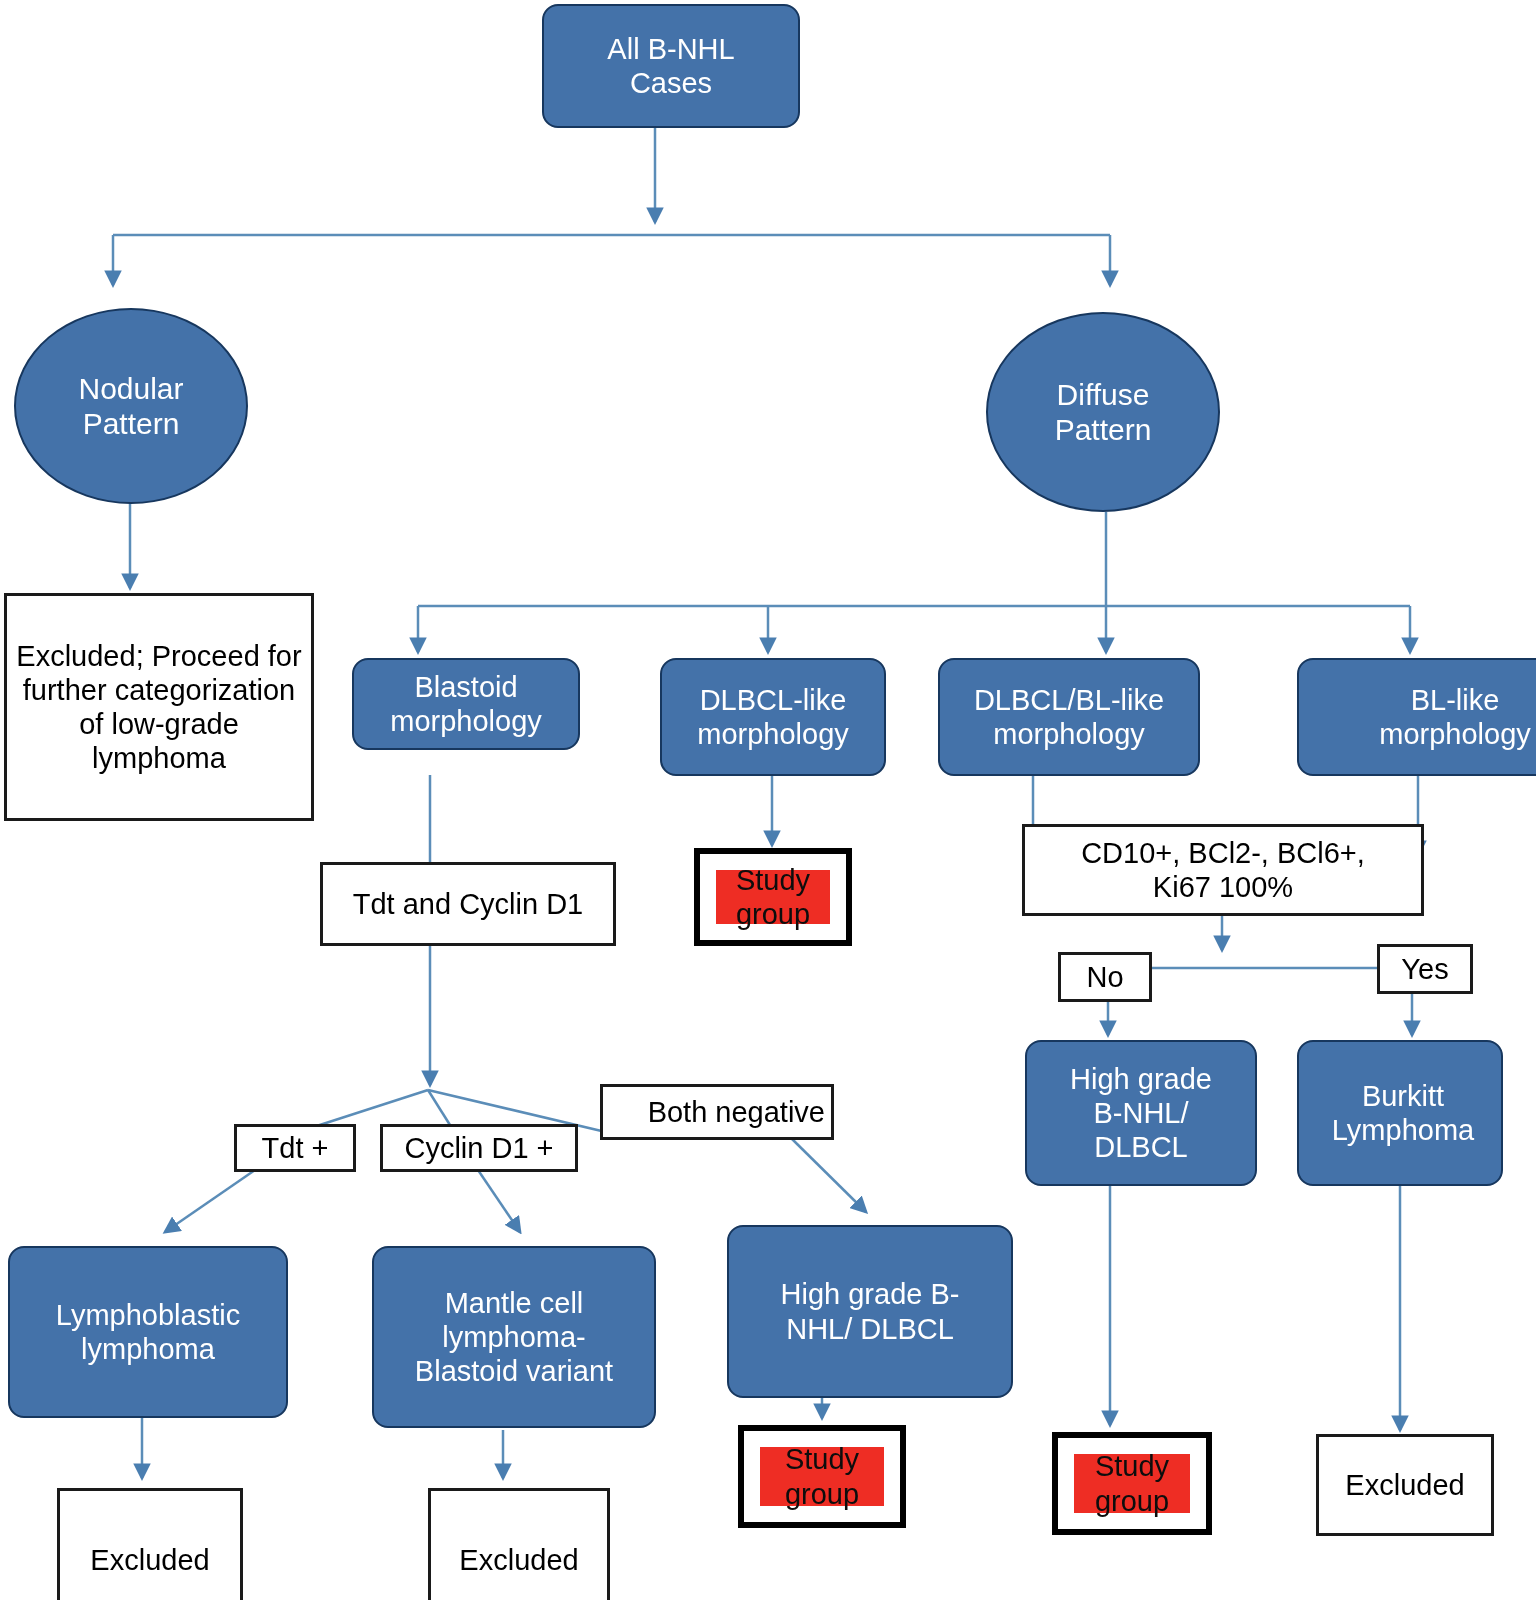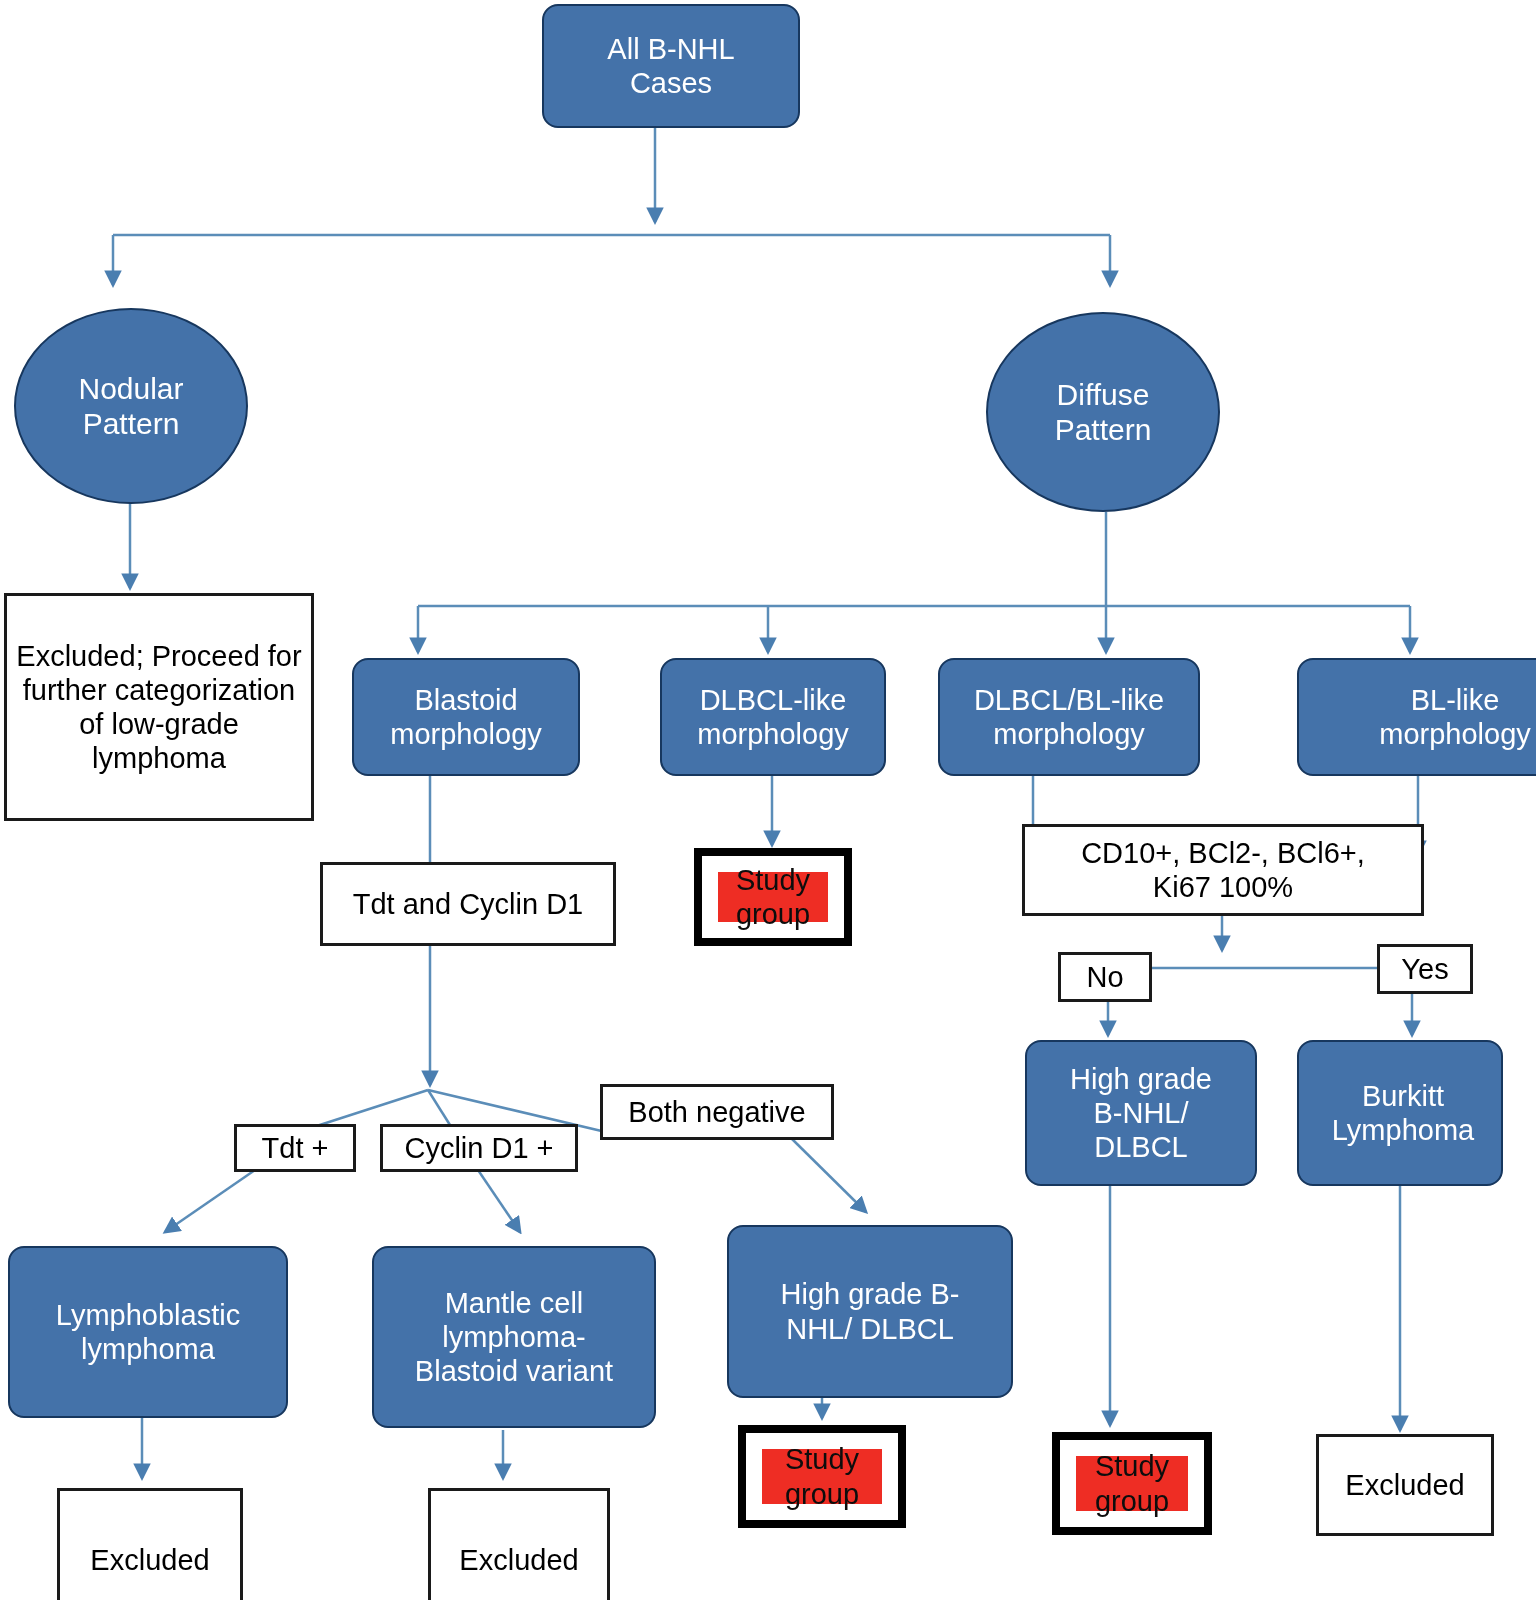--- a/index.html
+++ b/index.html
@@ -56,21 +56,21 @@
   .white-box {
     background: #ffffff;
     border: 3px solid #1a1a1a;
     color: #000000;
     font-size: 29px;
     padding: 2px 6px;
   }
   
   .study-box {
     background: #ffffff;
-    border: 8px solid #000000;
+    border: 6px solid #000000;
     padding: 16px;
     position: absolute;
     box-sizing: border-box;
   }
   .study-inner {
     width: 100%;
     height: 100%;
     background: #EE2D24;
     color: #0d0d0d;
     font-size: 29px;
@@ -167,21 +167,21 @@
     <span>
       <span class="lbl">Diffuse</span>
       <span class="lbl">Pattern</span>
     </span>
   </div>
 
   <div class="node white-box" style="left:4px; top:593px; width:310px; height:228px;">
     <span>Excluded; Proceed for further categorization of low-grade lymphoma</span>
   </div>
 
-  <div class="node blue-box" style="left:352px; top:658px; width:228px; height:118px;">
+  <div class="node blue-box" style="left:352px; top:658px; width:228px; height:92px;">
     <span>
       <span class="lbl">Blastoid</span>
       <span class="lbl">morphology</span>
     </span>
   </div>
 
   <div class="node blue-box" style="left:660px; top:658px; width:226px; height:118px;">
     <span>
       <span class="lbl">DLBCL-like</span>
       <span class="lbl">morphology</span>
@@ -226,21 +226,21 @@
   </div>
 
   <div class="node white-box" style="left:234px; top:1124px; width:122px; height:48px;">
     <span>Tdt +</span>
   </div>
 
   <div class="node white-box" style="left:380px; top:1124px; width:198px; height:48px;">
     <span>Cyclin D1 +</span>
   </div>
 
-  <div class="node white-box" style="left:600px; top:1084px; width:234px; height:56px;">
+  <div class="node white-box" style="left:600px; top:1084px; width:234px; height:56px;justify-content:flex-end;">
     <span>Both negative</span>
   </div>
 
   <div class="node blue-box" style="left:8px; top:1246px; width:280px; height:172px;">
     <span>
       <span class="lbl">Lymphoblastic</span>
       <span class="lbl">lymphoma</span>
     </span>
   </div>
 

